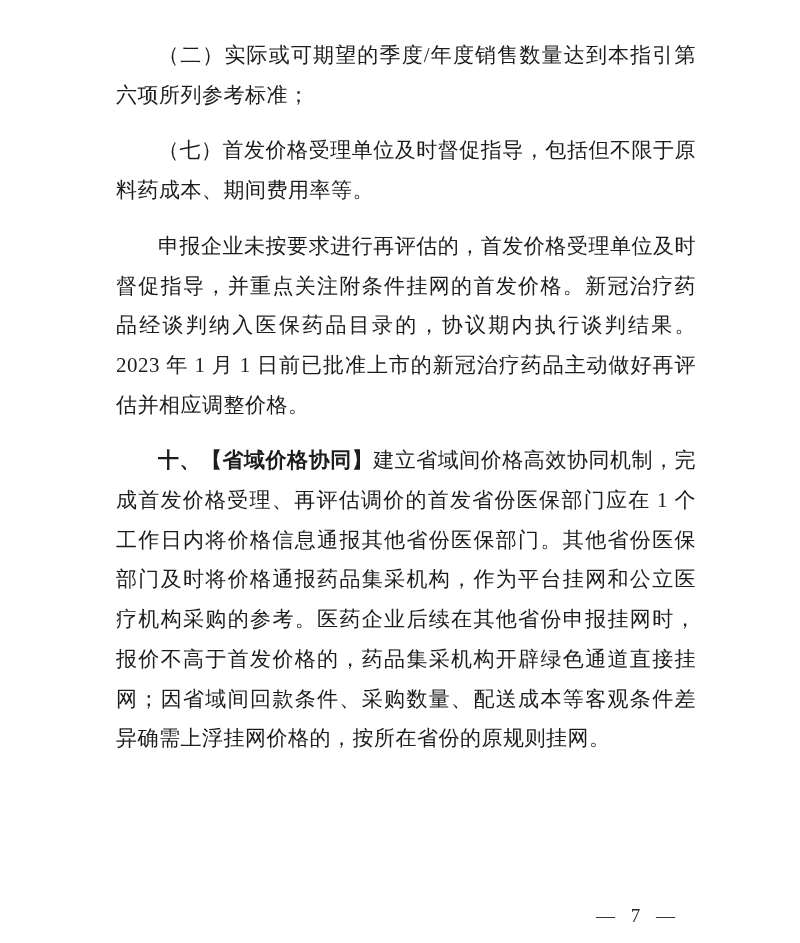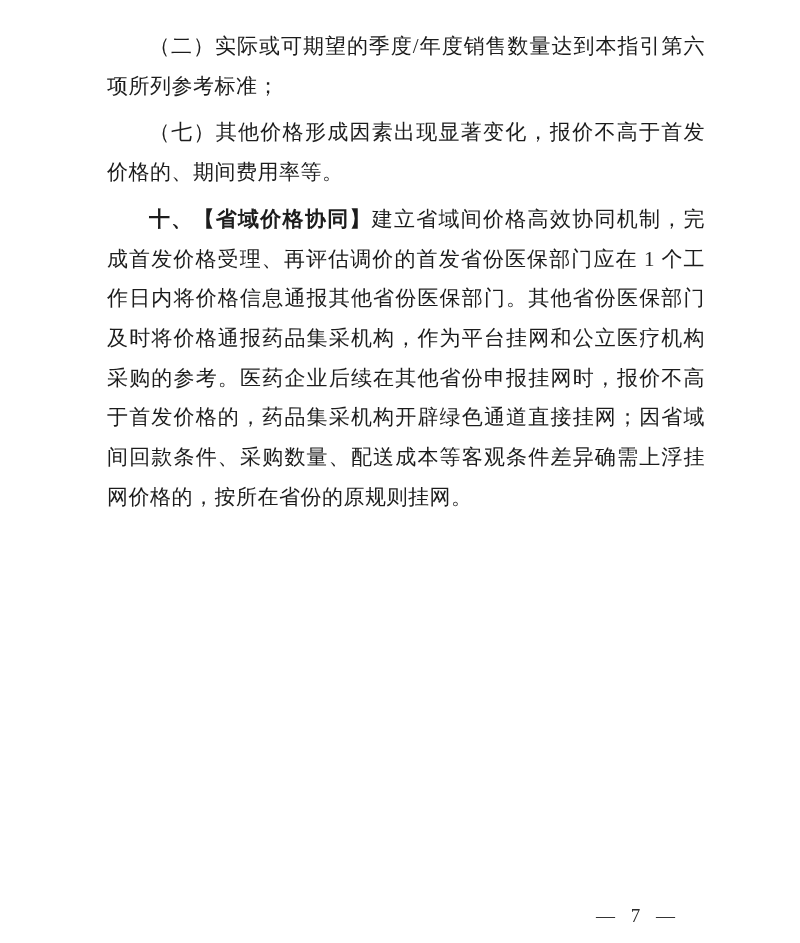--- a/index.html
+++ b/index.html
@@ -25,21 +25,21 @@
     left: 100px;
     top: 20px;
     width: 612px;
     font-size: 21px;
     line-height: 39.7px;
     letter-spacing: 0.5px;
     text-align: justify;
     text-justify: inter-ideograph;
   }
   .para {
-    margin: 7px;
+    margin: 16px;
     padding: 0;
     text-indent: 2em;
   }
   .section-heading {
     font-weight: bold;
   }
   .page-footer {
     position: absolute;
     right: 124px;
     bottom: 16px;
@@ -56,22 +56,23 @@
 <div class="page">
 
   <div class="body-text">
 
     <p class="para">（二）实际或可期望的季度/年度销售数量达到本指引第六项所列参考标准；</p>
 
 
 
 
 
-    <p class="para">（七）其他价格形成因素出现显著变化，报价不高于首发价格的、期间费用率等。</p>
+    <p class="para">（七）首发价格受理单位及时督促指导，包括但不限于原料药成本、期间费用率等。</p>
 
+    <p class="para">申报企业未按要求进行再评估的，首发价格受理单位及时督促指导，并重点关注附条件挂网的首发价格。新冠治疗药品经谈判纳入医保药品目录的，协议期内执行谈判结果。2023 年 1 月 1 日前已批准上市的新冠治疗药品主动做好再评估并相应调整价格。</p>
 
     <p class="para"><span class="section-heading">十、【省域价格协同】</span><span>建立省域间价格高效协同机制，完成首发价格受理、再评估调价的首发省份医保部门应在 1 个工作日内将价格信息通报其他省份医保部门。其他省份医保部门及时将价格通报药品集采机构，作为平台挂网和公立医疗机构采购的参考。医药企业后续在其他省份申报挂网时，报价不高于首发价格的，药品集采机构开辟绿色通道直接挂网；因省域间回款条件、采购数量、配送成本等客观条件差异确需上浮挂网价格的，按所在省份的原规则挂网。</span></p>
 
   </div>
 
   <div class="page-footer">— 7 —</div>
 
 </div>
 
 </body></html>

